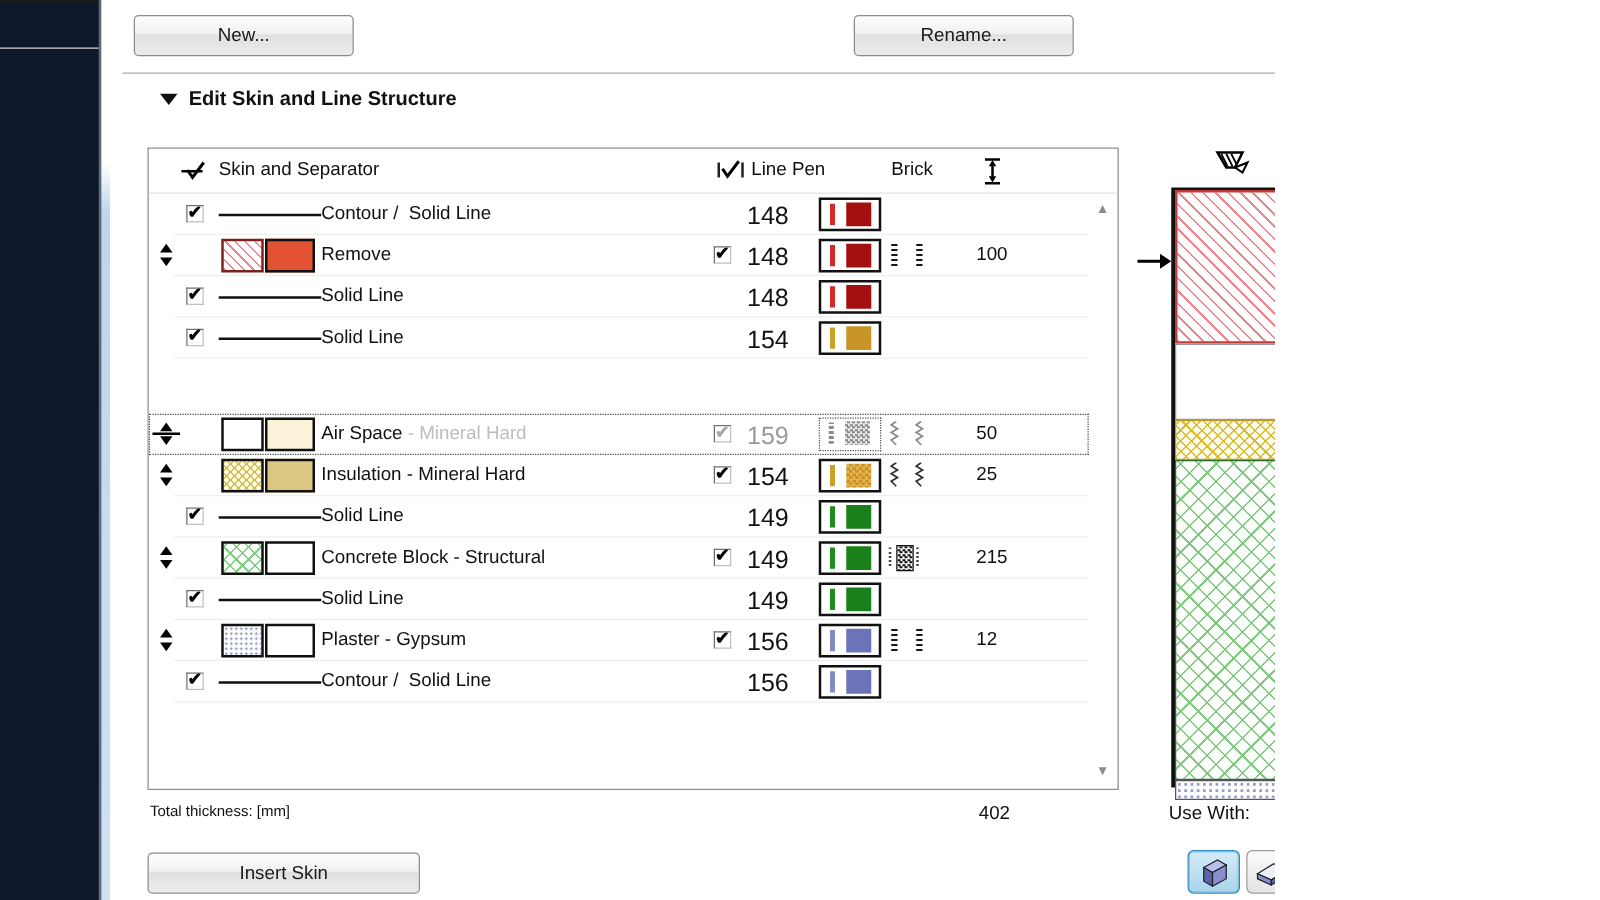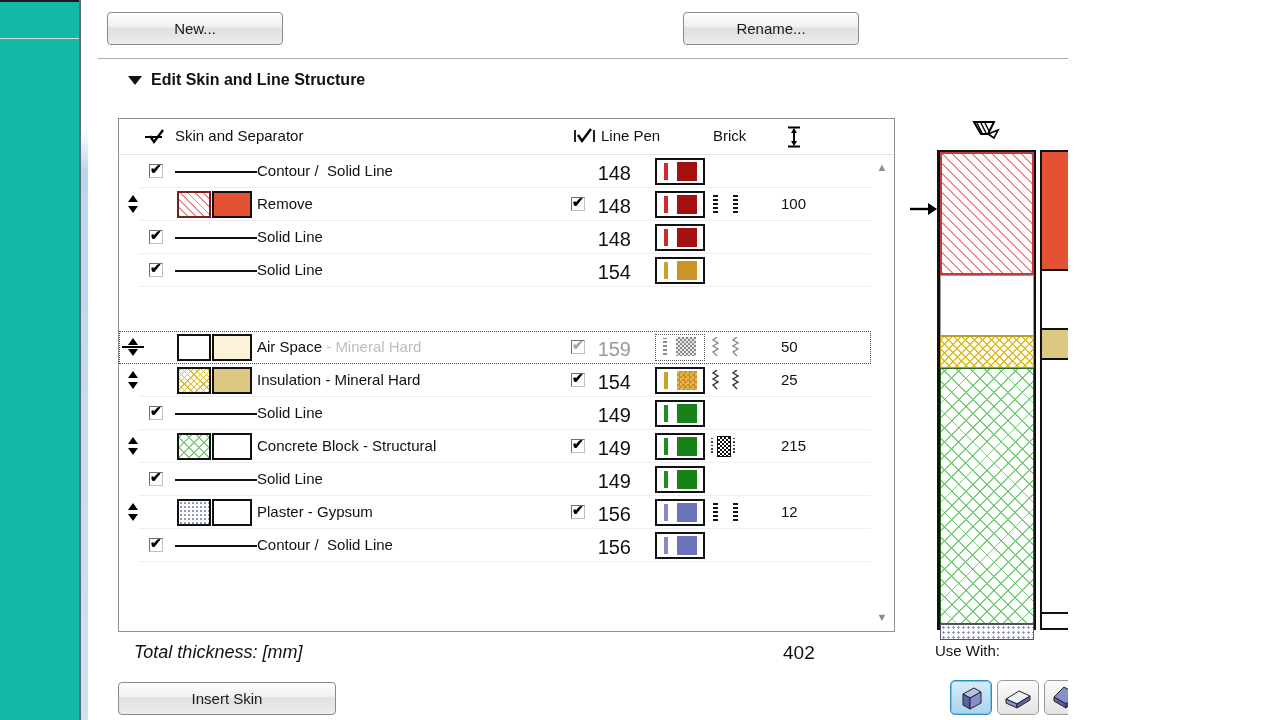--- a/index.html
+++ b/index.html
@@ -1,16 +1,16 @@
 <!DOCTYPE html>
 <html><head>
 <meta charset="utf-8">
 <style>
   html,body{margin:0;padding:0;background:#ffffff;font-family:"Liberation Sans",sans-serif;}
-  .canvas{position:relative;width:1020px;height:720px;overflow:hidden;background:#14b8a6;padding-left:48px;}
+  .canvas{position:relative;width:1020px;height:720px;overflow:hidden;background:#0f172a;}
   .abs{position:absolute;}
 
   
   .top-edge{left:0;top:0;width:1157px;height:2px;background:#1c1c1c;}
   .left-line{left:0;top:38px;width:79px;height:1px;background:#d8d8d8;}
   .left-border{left:79px;top:0;width:2px;height:720px;background:#5d6b7a;}
   .left-strip{left:81px;top:0;width:7px;height:720px;
     background:linear-gradient(180deg,#ffffff 0 130px,#bcd6ee 170px,#cfe2f4 100%);}
   .dlg-right-border{left:1152px;top:0;width:3px;height:720px;background:#525c66;}
 
@@ -102,22 +102,22 @@
   .core-dot{position:absolute;top:2px;width:2px;height:15px;background:repeating-linear-gradient(0deg,#444 0 1.6px,#fff 1.6px 3.4px);}
   .core-dot.l{left:0px;} .core-dot.r{left:22px;}
   .core-chk{position:absolute;left:6px;top:0;width:12px;height:19px;border:1px solid #111;
     background:repeating-conic-gradient(#111 0% 25%,#fff 0% 50%) 0 0/4px 4px;}
 
   .dragged-row{outline:1.5px dotted #4a4a4a;outline-offset:-1px;background:#fff;margin-top:44px;}
 
   .scroll-arrow{position:absolute;left:752px;width:22px;height:16px;text-align:center;font-size:11px;color:#8c8c8c;}
 
   
-  .total-lbl{left:46px;top:642px;font-size:18px;color:#111;font-style:italic;}
-  .total-val{left:695px;top:642px;font-size:19px;color:#111;}
+  .total-lbl{left:32px;top:642px;font-size:12px;color:#111;}
+  .total-val{left:695px;top:642px;font-size:15px;color:#111;}
 
   
   .pcol{box-sizing:border-box;border:2px solid #111;}
   .pseg{box-sizing:border-box;border-bottom:2px solid #111;}
   .pseg-l{border:1px solid #333;}
   .pv-brick-h{background:repeating-linear-gradient(45deg,rgba(240,128,138,.95) 0 1.4px,transparent 1.4px 7px),#fff;border:2px solid #c23a3a;}
   .pv-insul-h{background:
     repeating-linear-gradient(45deg,rgba(216,184,32,.9) 0 1.2px,transparent 1.2px 6px),
     repeating-linear-gradient(-45deg,rgba(216,184,32,.9) 0 1.2px,transparent 1.2px 6px),#fffdf0;border:1px solid #b99c20;}
   .pv-conc-h{background:

